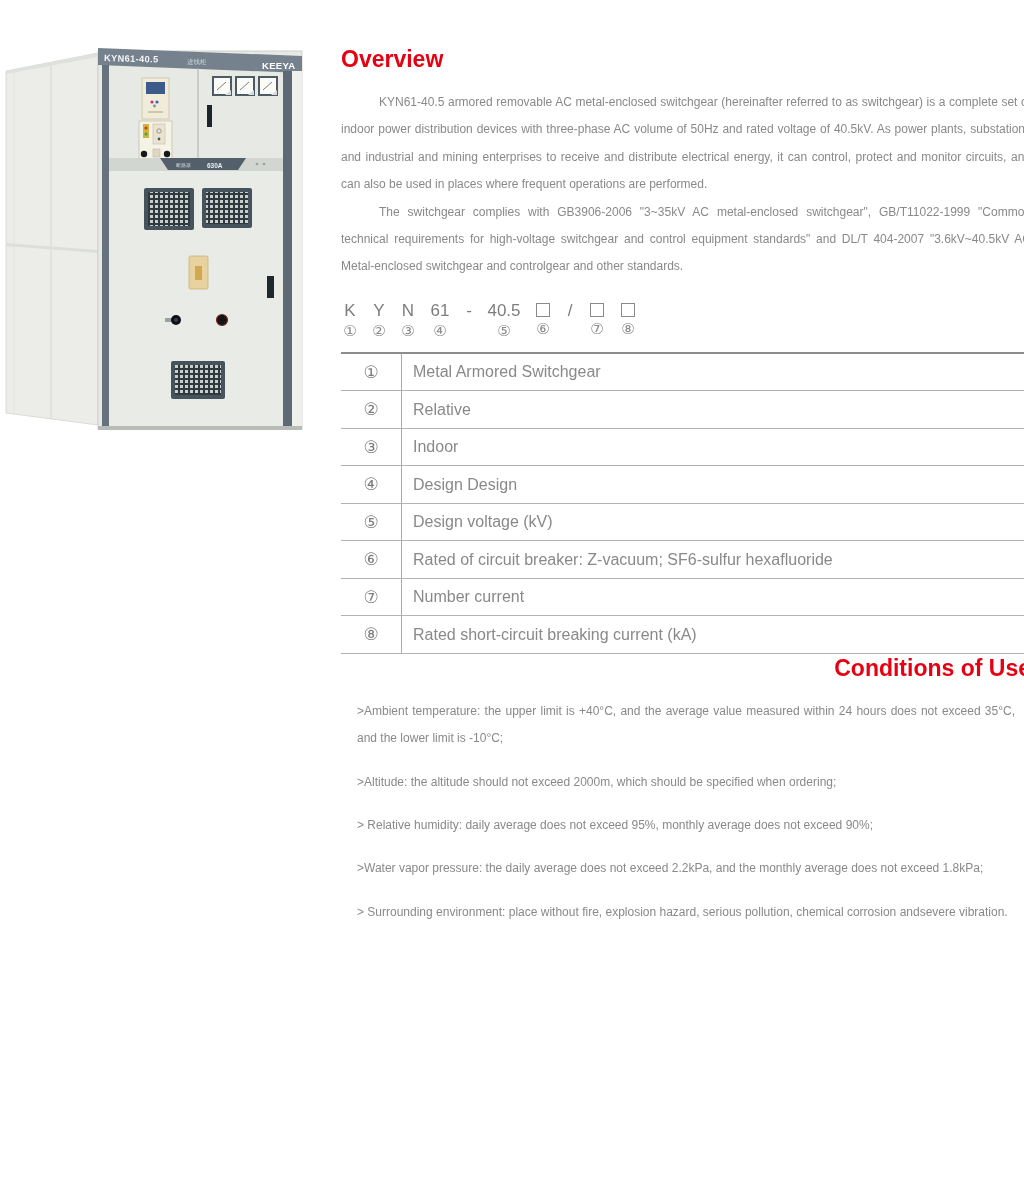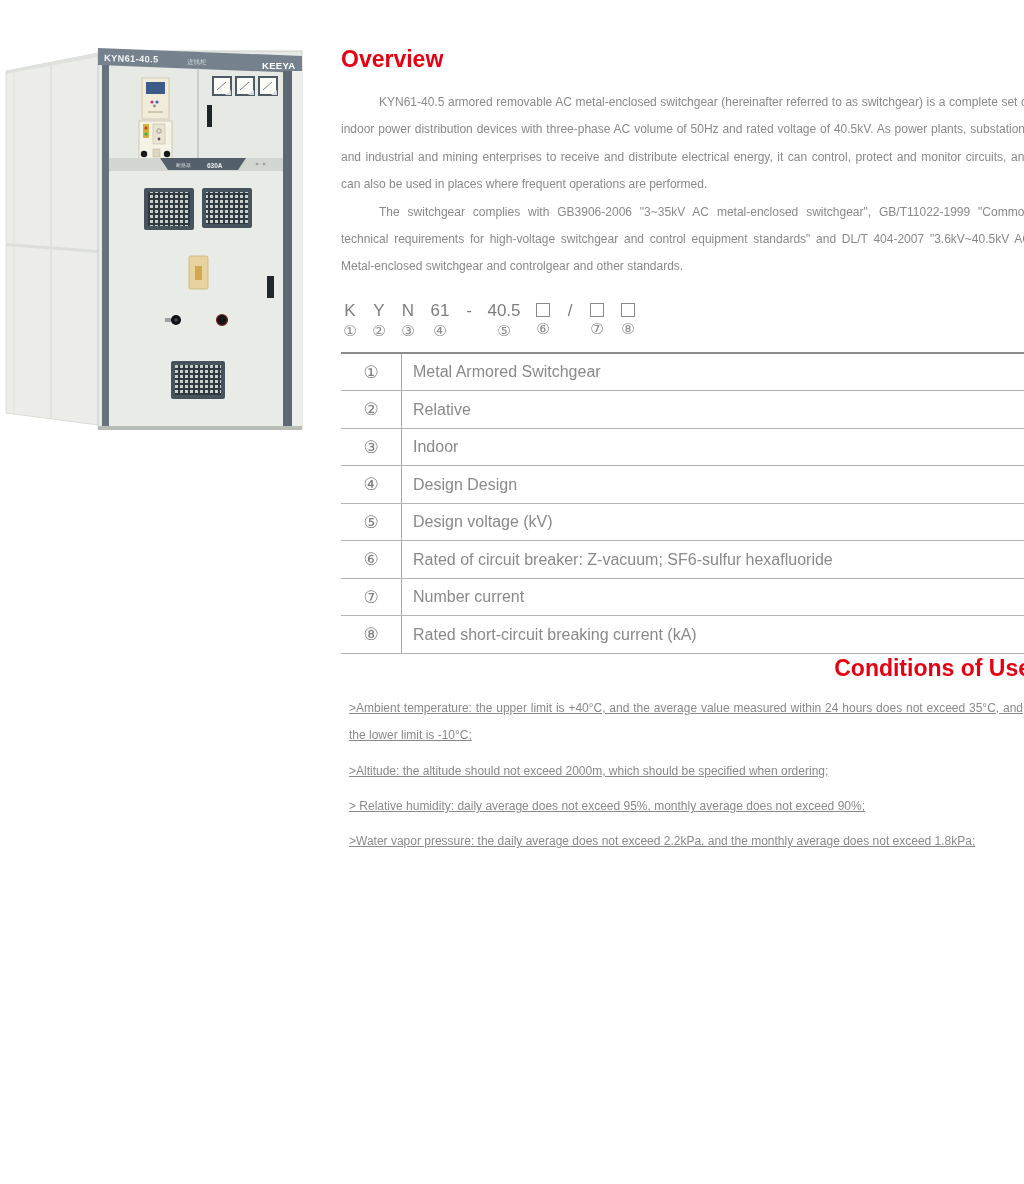--- a/index.html
+++ b/index.html
@@ -28,21 +28,21 @@
   .mc-w18{min-width:18px;} .mc-w24{min-width:24px;} .mc-w10{min-width:12px;} .mc-w36{min-width:36px;} .mc-w20{min-width:20px;}
 
   
   table.meaning{margin-top:12px;width:690px;border-collapse:collapse;border-top:2px solid #8c8c8c;}
   table.meaning td{border-bottom:1px solid #b3b3b3;height:34.5px;vertical-align:middle;}
   td.num-cell{width:58px;text-align:center;font-size:17px;color:#7d7d7d;border-right:1px solid #a9a9a9;}
   td.desc-cell{padding-left:11px;font-size:16px;color:#898989;}
 
   .cond-head{margin-top:62px;text-align:right;}
   .cond-list{margin-top:13px;}
-  .cond-list p{margin:8px;text-decoration:underline;}
+  .cond-list p{margin:16px;}
 </style>
 </head>
 <body>
 
 <div class="page">
 
   <div class="photo">
     <svg width="306" height="396" viewBox="0 0 306 396">
       <defs>
         <pattern id="grille" width="5" height="5" patternUnits="userSpaceOnUse">
@@ -251,16 +251,17 @@
         </tr>
       </tbody>
     </table>
 
     <h2 class="sec cond-head">Conditions of Use</h2>
     <div class="cond-list body-txt">
       <p>&gt;Ambient temperature: the upper limit is +40°C, and the average value measured within 24 hours does not exceed 35°C, and the lower limit is -10°C;</p>
       <p>&gt;Altitude: the altitude should not exceed 2000m, which should be specified when ordering;</p>
       <p>&gt; Relative humidity: daily average does not exceed 95%, monthly average does not exceed 90%;</p>
       <p>&gt;Water vapor pressure: the daily average does not exceed 2.2kPa, and the monthly average does not exceed 1.8kPa;</p>
+      <p>&gt; Surrounding environment: place without fire, explosion hazard, serious pollution, chemical corrosion andsevere vibration.</p>
     </div>
 
   </div>
 </div>
 
 </body></html>

